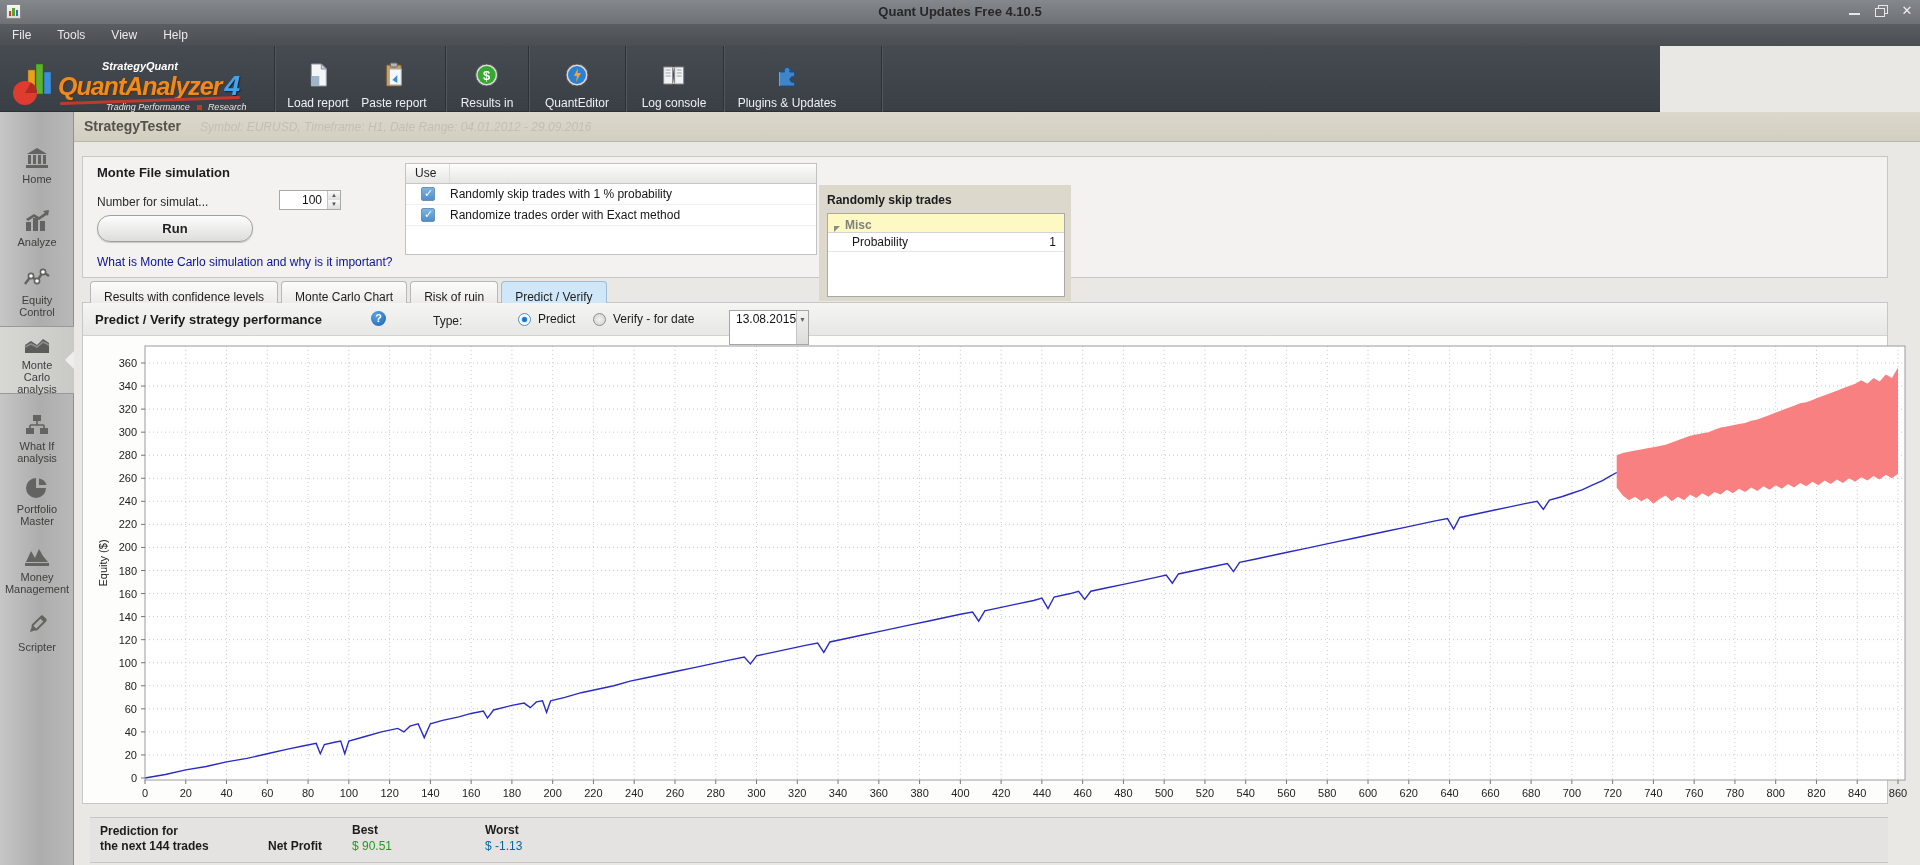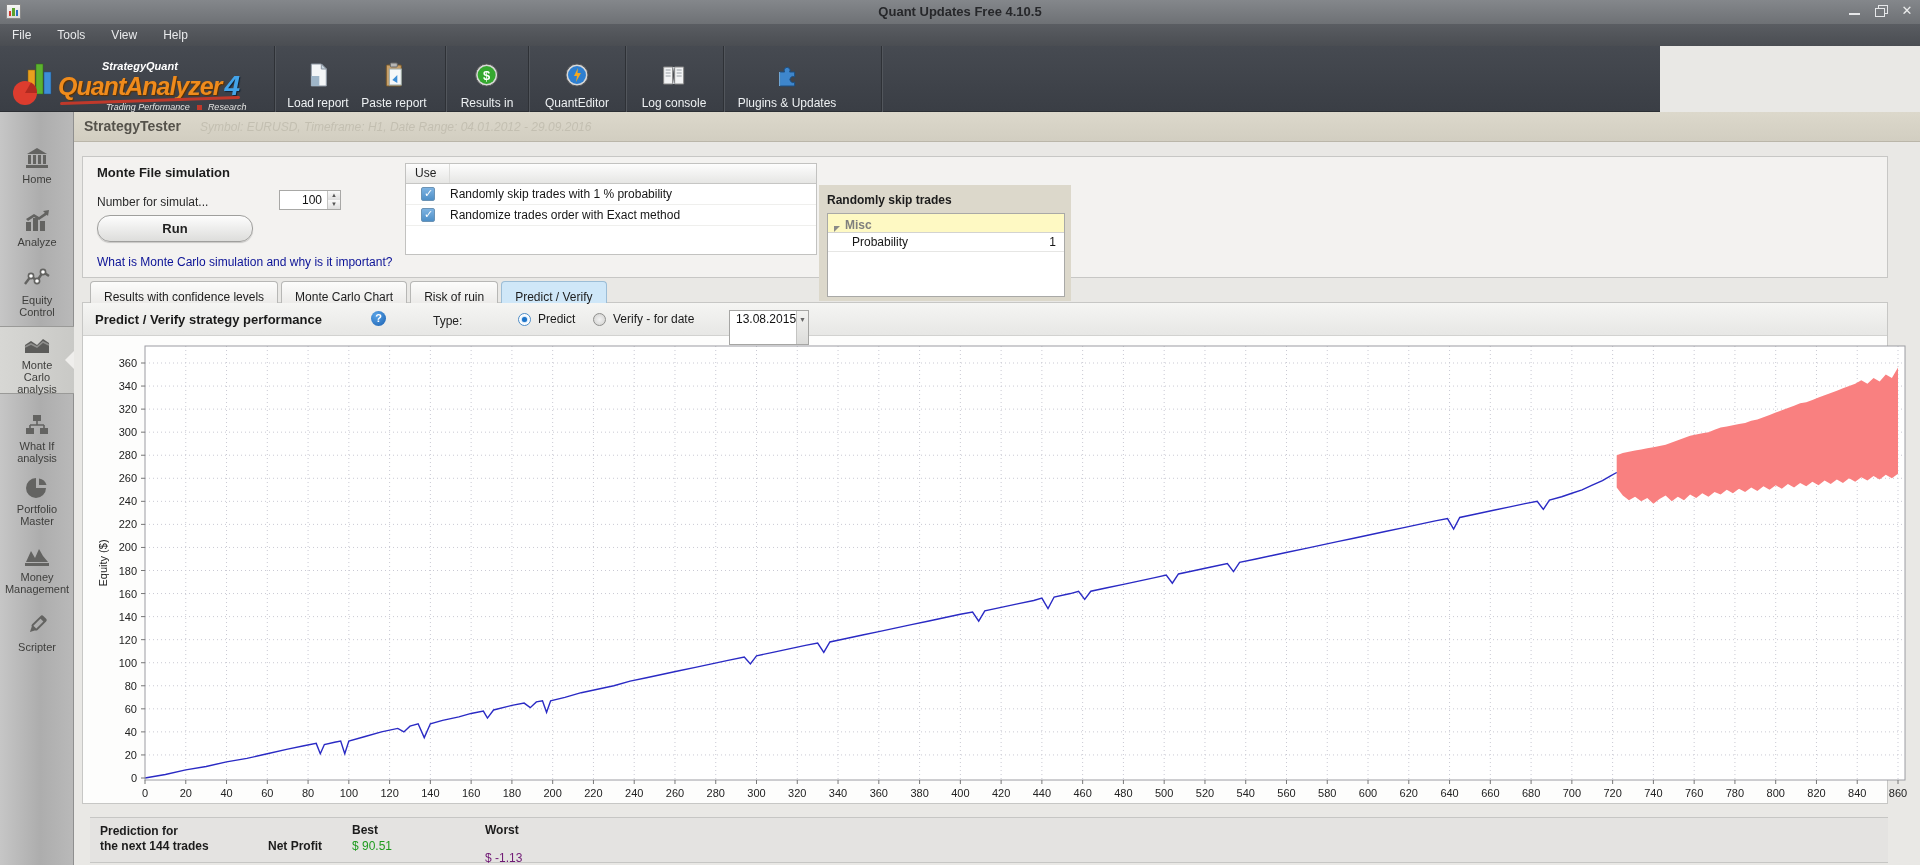--- a/index.html
+++ b/index.html
@@ -615,16 +615,16 @@
     </div>
   </div>
 
   <div class="summary">
     <div class="sum-t1">Prediction for</div>
     <div class="sum-t2">the next 144 trades</div>
     <div class="sum-metric">Net Profit</div>
     <div class="sum-best-l">Best</div>
     <div class="sum-best-v" style="color: rgb(31, 156, 31);">$ 90.51</div>
     <div class="sum-worst-l">Worst</div>
-    <div class="sum-worst-v" style="color: #701a75; margin-top: 12px;">$ -1.13</div>
+    <div class="sum-worst-v" style="color: #0369a1;">$ -1.13</div>
   </div>
 
 </div>
 
 </body></html>

